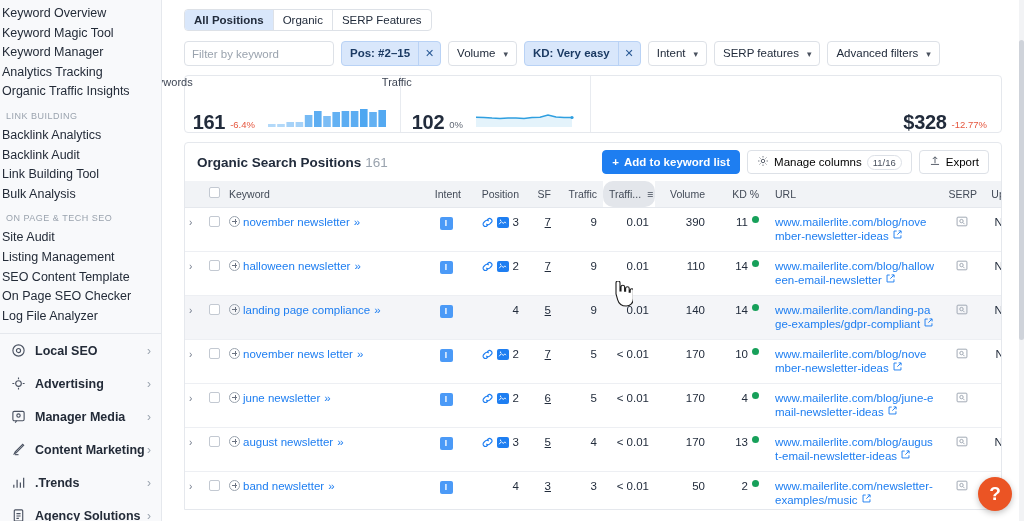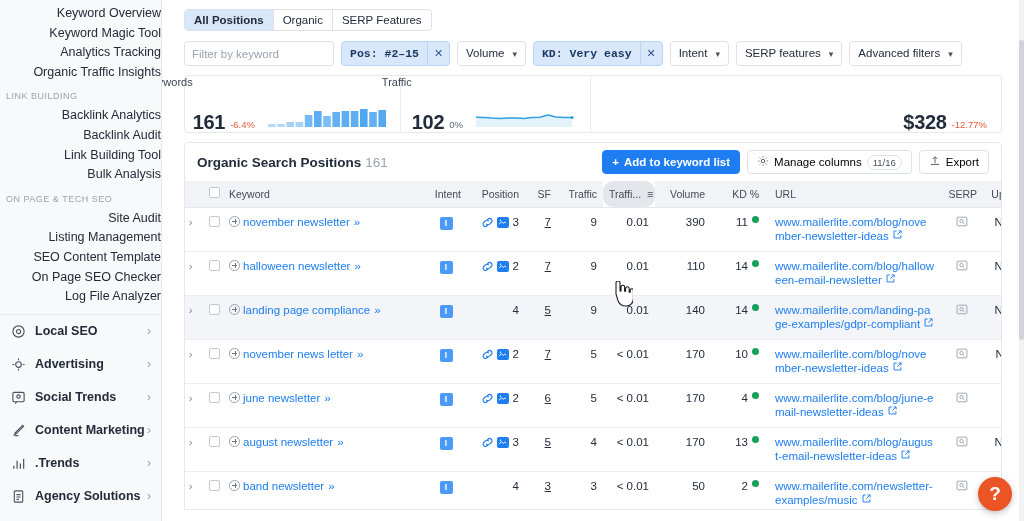--- a/index.html
+++ b/index.html
@@ -24,21 +24,20 @@
   }
   .nav-link {
     display: block;
     font-size: 12.5px;
     color: #232b38;
     padding: 3px 0 3px 2px;
     line-height: 14px;
     height: 19.6px;
     white-space: nowrap;
     cursor: pointer;
-    text-align: right;
   }
   .nav-section {
     font-size: 9px;
     letter-spacing: .5px;
     color: #9aa3ae;
     text-transform: uppercase;
     padding: 10px 0 3px 6px;
     height: 24px;
     white-space: nowrap;
   }
@@ -96,21 +95,21 @@
     font-family: "Liberation Sans", sans-serif; background:transparent;
   }
   .fi-search input::placeholder { color:#9aa3ae; }
   .chip {
     display:flex; align-items:center; height:25px;
     border:1px solid #dde1e7; border-radius:4px;
     background:#fff; font-size:11.5px; cursor:pointer; overflow:hidden;
   }
   .chip .ctxt { padding: 0 8px; line-height: 23px; white-space:nowrap; }
   .chip.on { background:#d9e7fb; border-color:#b9d2f5; }
-  .chip.on .ctxt { font-weight:bold; color:#1b3a63;font-family:Liberation Mono, monospace; }
+  .chip.on .ctxt { font-weight:bold; color:#1b3a63; }
   .chip .cx {
     width:22px; height:23px; display:flex; align-items:center; justify-content:center;
     border-left:1px solid #b9d2f5; color:#2a5a96; font-size:11px;
   }
   .chip .cv { padding-right:8px; color:#49515e; font-size:9px; }
 
   
   .kpi-card {
     margin: 9px 22px 0 22px;
     border: 1px solid #e5e8ed; border-radius: 4px;
@@ -204,20 +203,21 @@
 </style>
 </head>
 <body>
 
 <div class="app">
 
   <nav class="sidebar">
     <div style="padding-top:3px">
       <a class="nav-link">Keyword Overview</a>
       <a class="nav-link">Keyword Magic Tool</a>
+      <a class="nav-link">Keyword Manager</a>
       <a class="nav-link">Analytics Tracking</a>
       <a class="nav-link">Organic Traffic Insights</a>
     </div>
 
     <div class="nav-section">LINK BUILDING</div>
     <div>
       <a class="nav-link">Backlink Analytics</a>
       <a class="nav-link">Backlink Audit</a>
       <a class="nav-link">Link Building Tool</a>
       <a class="nav-link">Bulk Analysis</a>
@@ -257,21 +257,21 @@
     </div>
 
     <div class="nav-group">
       <span class="gicon">
         <svg width="15" height="15" viewBox="0 0 16 16" fill="none" stroke="currentColor" stroke-width="1.2">
           <rect x="2" y="2.5" width="12" height="10" rx="1.5"></rect>
             <circle cx="8" cy="7" r="1.8"></circle>
             <path d="M6 12.5l-1.5 2"></path>
         </svg>
       </span>
-      <span class="glabel">Social Trends</span>
+      <span class="glabel">Manager Media</span>
       <span class="chev">›</span>
     </div>
 
     <div class="nav-group">
       <span class="gicon">
         <svg width="15" height="15" viewBox="0 0 16 16" fill="none" stroke="currentColor" stroke-width="1.2">
           <path d="M12.5 2.5l1 1-8 8-2 1 1-2z"></path>
             <path d="M4 13.5h4"></path>
         </svg>
       </span>

